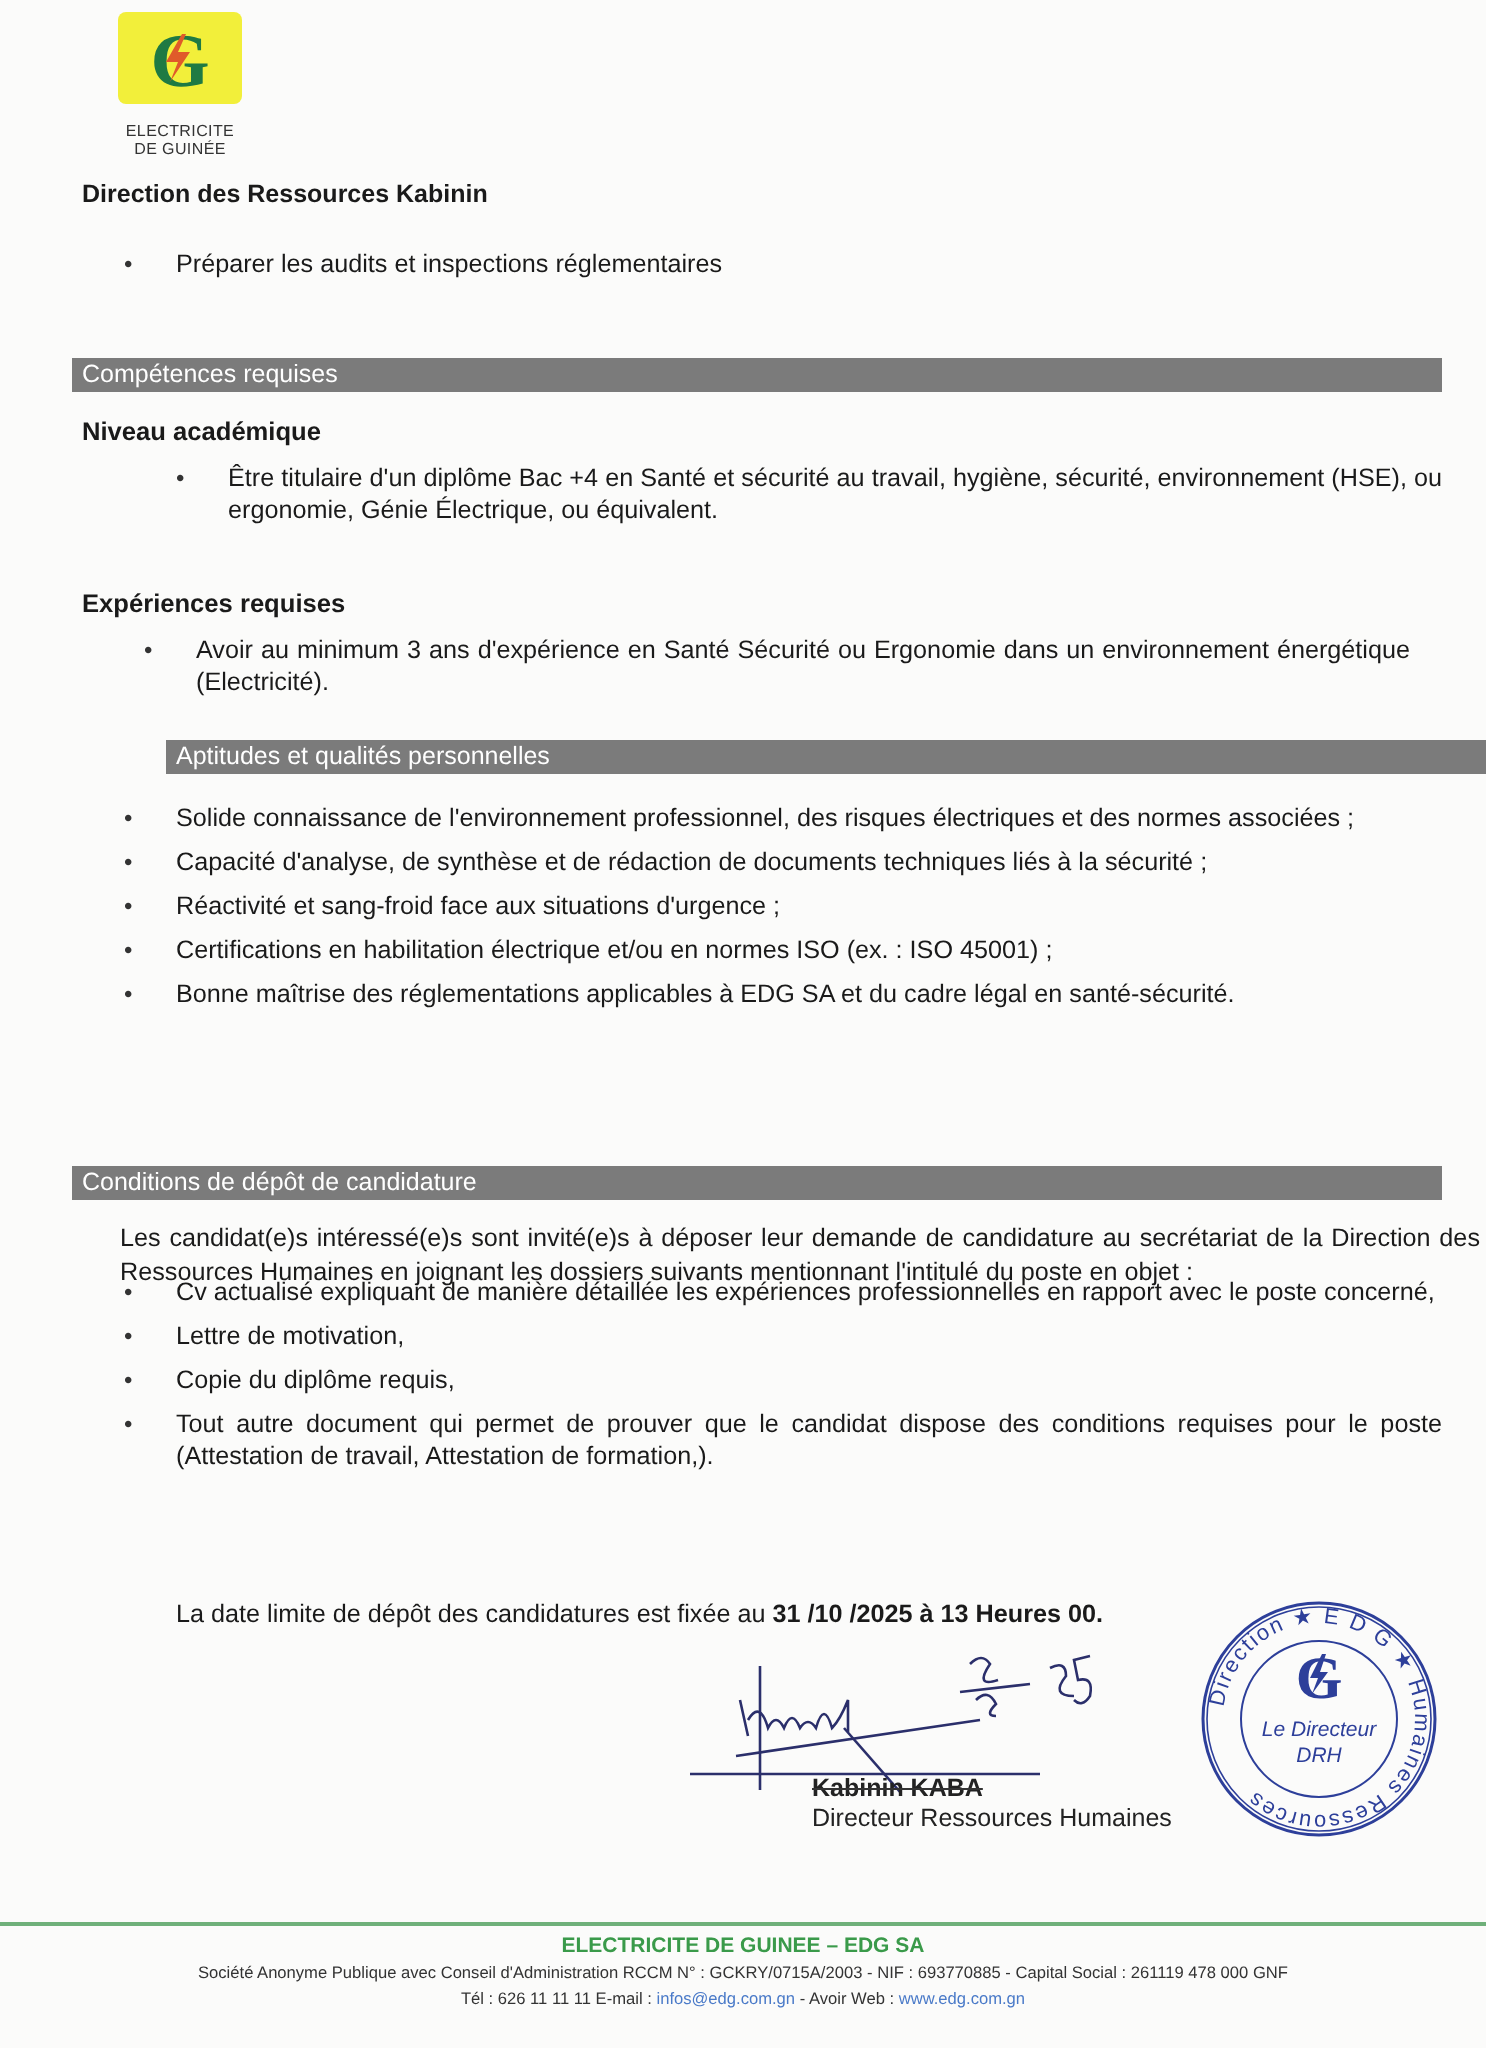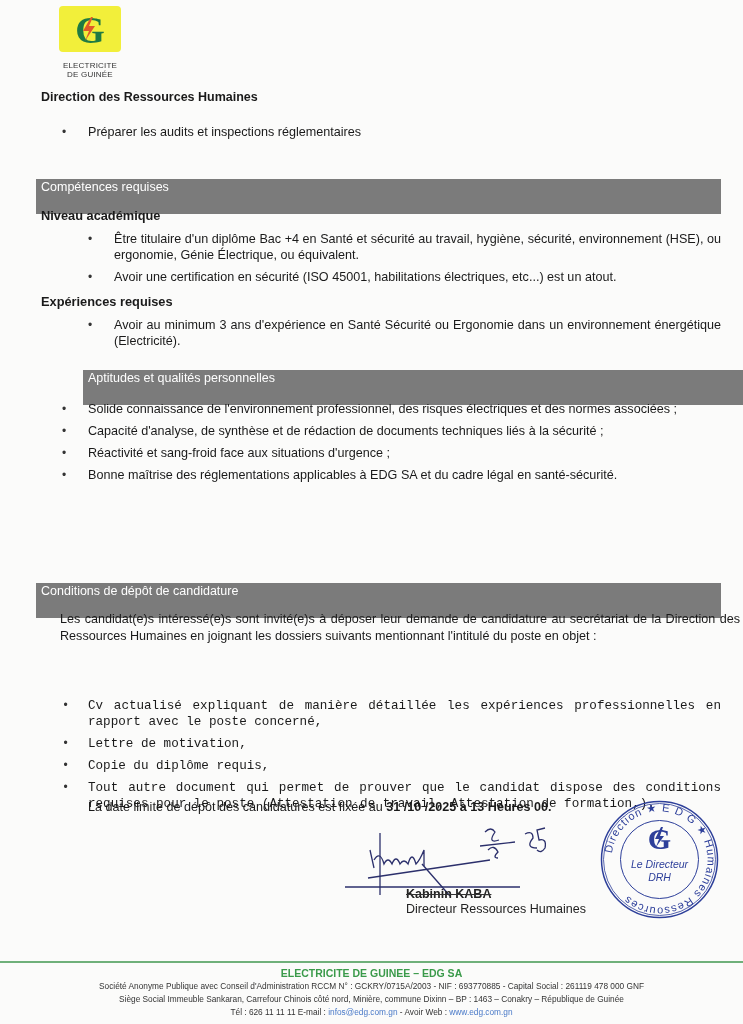--- a/index.html
+++ b/index.html
@@ -24,21 +24,21 @@
     }
     ul.blist { list-style: none; margin: 0; padding: 0; position: absolute; }
     ul.blist li {
       position: relative; font-size: 12.6px; line-height: 16px; color: #1a1a1a;
       padding-left: 26px; margin-bottom: 6px; text-align: justify;
     }
     ul.blist li::before {
       content: "•"; position: absolute; left: 0; top: 0; font-size: 12px; color: #333;
     }
     .section-bar {
-      position: absolute; left: 36px; width: 685px; height: 35px;
+      position: absolute; left: 36px; width: 685px; height: 17px;
       background: #7b7b7b; color: #ffffff; font-size: 12.5px; line-height: 17px;
       padding-left: 5px; box-sizing: border-box;
     }
     .subhead {
       position: absolute; left: 41px; font-size: 12.8px; font-weight: bold; color: #1a1a1a;
     }
     .para {
       position: absolute; left: 40px; width: 680px; font-size: 12.6px; line-height: 16.5px;
       text-align: justify; color: #1a1a1a; margin-left: 20px;
     }
@@ -71,48 +71,48 @@
 <div class="logo-box">
   <svg viewBox="0 0 46 40">
     <text x="23" y="34" text-anchor="middle" font-family="Liberation Serif, serif" font-size="38" font-weight="bold" fill="#1f7a43">G</text>
     <polygon points="24,8 16,22 22,22 18,32 28,17 22,17 26,8" fill="#e05a2a"></polygon>
   </svg>
 </div>
 <div class="logo-caption">
   <div>ELECTRICITE</div>
   <div>DE GUINÉE</div>
 </div>
-<div class="direction-title">Direction des Ressources Humaines</div>
+<div class="direction-title">Direction des Ressources Kabinin</div>
 
 <ul class="blist" style="left:62px; top:124px; width:640px;">
   <li>Préparer les audits et inspections réglementaires</li>
 </ul>
 
 <div class="section-bar" style="top:179px;">Compétences requises</div>
 <div class="subhead" style="top:208px;">Niveau académique</div>
 <ul class="blist" style="left:88px; top:231px; width:633px;">
   <li>Être titulaire d'un diplôme Bac +4 en Santé et sécurité au travail, hygiène, sécurité, environnement (HSE), ou ergonomie, Génie Électrique, ou équivalent.</li>
-  <li>Avoir une certification en sécurité (ISO 45001, habilitations électriques, etc...) est un atout.</li>
 </ul>
 <div class="subhead" style="top:294px;">Expériences requises</div>
-<ul class="blist" style="left:88px; top:317px; width:633px;">
+<ul class="blist" style="left:72px; top:317px; width:633px;">
   <li>Avoir au minimum 3 ans d'expérience en Santé Sécurité ou Ergonomie dans un environnement énergétique (Electricité).</li>
 </ul>
 
 <div class="section-bar" style="top:370px;margin-left:47px;">Aptitudes et qualités personnelles</div>
 <ul class="blist" style="left:62px; top:401px; width:659px;">
   <li>Solide connaissance de l'environnement professionnel, des risques électriques et des normes associées ;</li>
   <li>Capacité d'analyse, de synthèse et de rédaction de documents techniques liés à la sécurité ;</li>
   <li>Réactivité et sang-froid face aux situations d'urgence ;</li>
+  <li>Certifications en habilitation électrique et/ou en normes ISO (ex. : ISO 45001) ;</li>
   <li>Bonne maîtrise des réglementations applicables à EDG SA et du cadre légal en santé-sécurité.</li>
 </ul>
 
 <div class="section-bar" style="top:583px;">Conditions de dépôt de candidature</div>
 <div class="para" style="top:611px;">Les candidat(e)s intéressé(e)s sont invité(e)s à déposer leur demande de candidature au secrétariat de la Direction des Ressources Humaines en joignant les dossiers suivants mentionnant l'intitulé du poste en objet :</div>
-<ul class="blist" style="left:62px; top:698px; width:659px;font-family:Liberation Mono, monospace;">
+<ul class="blist" style="left:62px; top:638px; width:659px;">
   <li>Cv actualisé expliquant de manière détaillée les expériences professionnelles en rapport avec le poste concerné,</li>
   <li>Lettre de motivation,</li>
   <li>Copie du diplôme requis,</li>
   <li>Tout autre document qui permet de prouver que le candidat dispose des conditions requises pour le poste (Attestation de travail, Attestation de formation,).</li>
 </ul>
 
 <div class="deadline">
   <span>La date limite de dépôt des candidatures est fixée au </span><b>31 /10 /2025 à 13 Heures 00.</b>
 </div>
 
@@ -145,17 +145,16 @@
   <text x="62.5" y="52" text-anchor="middle" font-family="Liberation Serif, serif" font-size="30" font-weight="bold" fill="#2d3f9a">G</text>
   <polygon points="64,30 58,42 62,42 59,50 67,39 63,39 66,30" fill="#2d3f9a"></polygon>
   <text x="62.5" y="71" text-anchor="middle" font-family="Liberation Sans, sans-serif" font-size="10.5" font-style="italic" fill="#2d3f9a">Le Directeur</text>
   <text x="62.5" y="84" text-anchor="middle" font-family="Liberation Sans, sans-serif" font-size="10.5" font-style="italic" fill="#2d3f9a">DRH</text>
 </svg>
 
 <div class="footer-rule"></div>
 <div class="footer">
   <div class="f-title">ELECTRICITE DE GUINEE – EDG SA</div>
   <div class="f-line">Société Anonyme Publique avec Conseil d'Administration RCCM N° : GCKRY/0715A/2003 - NIF : 693770885 - Capital Social : 261119 478 000 GNF</div>
-  <div class="f-line">Siège Social Immeuble Sankaran, Carrefour Chinois côté nord, Minière, commune Dixinn – BP : 1463 – Conakry – République de Guinée</div>
   <div class="f-line">
     <span>Tél : 626 11 11 11 E-mail : </span><span class="f-link">infos@edg.com.gn</span><span> - Avoir Web : </span><span class="f-link">www.edg.com.gn</span>
   </div>
 </div>
 
 </body></html>

